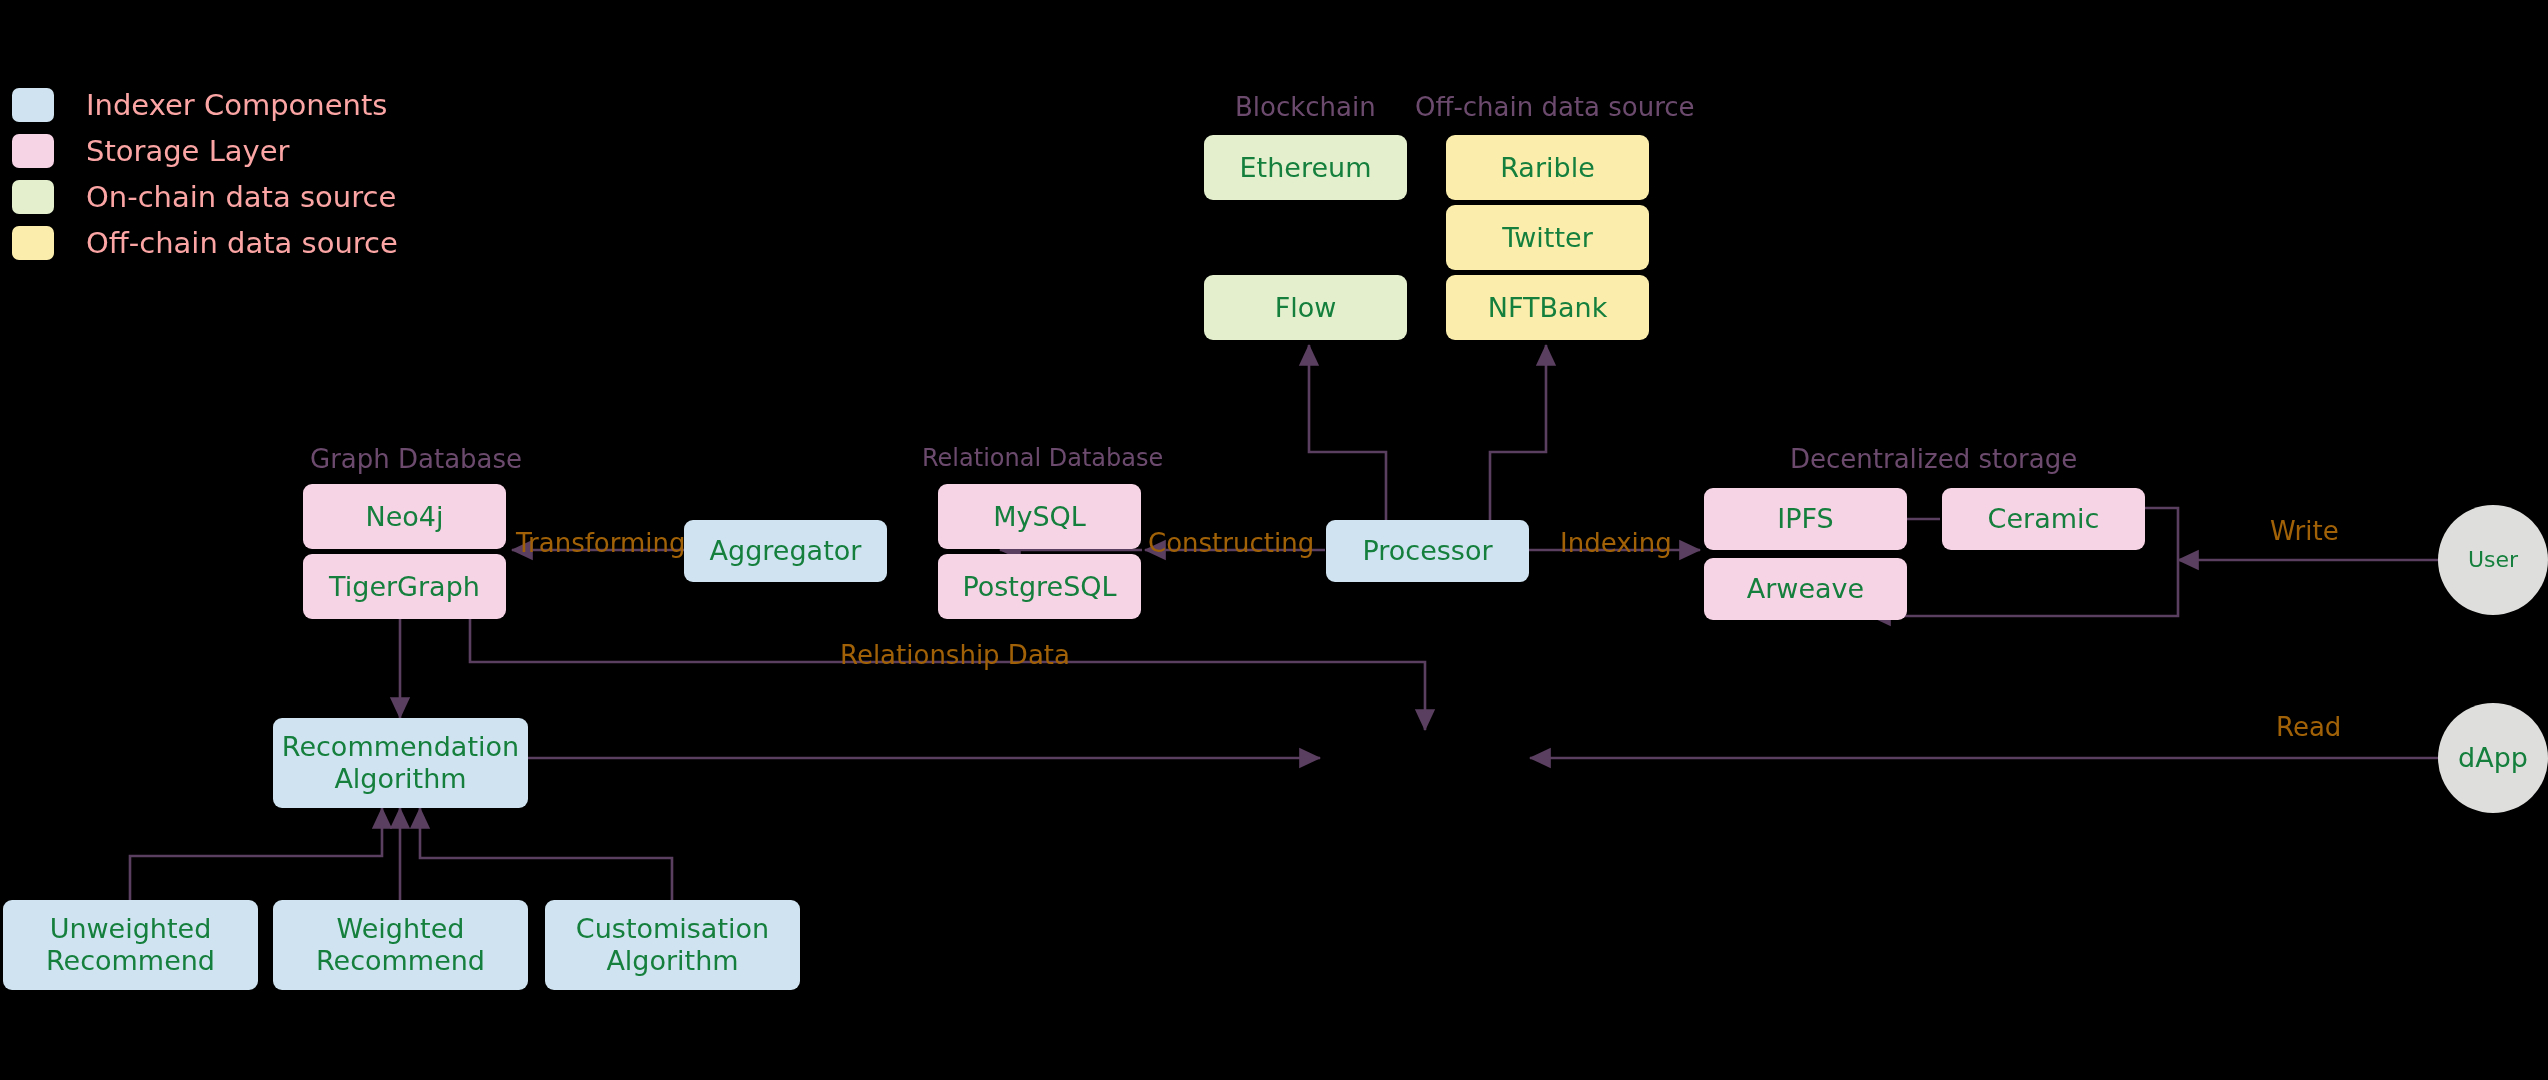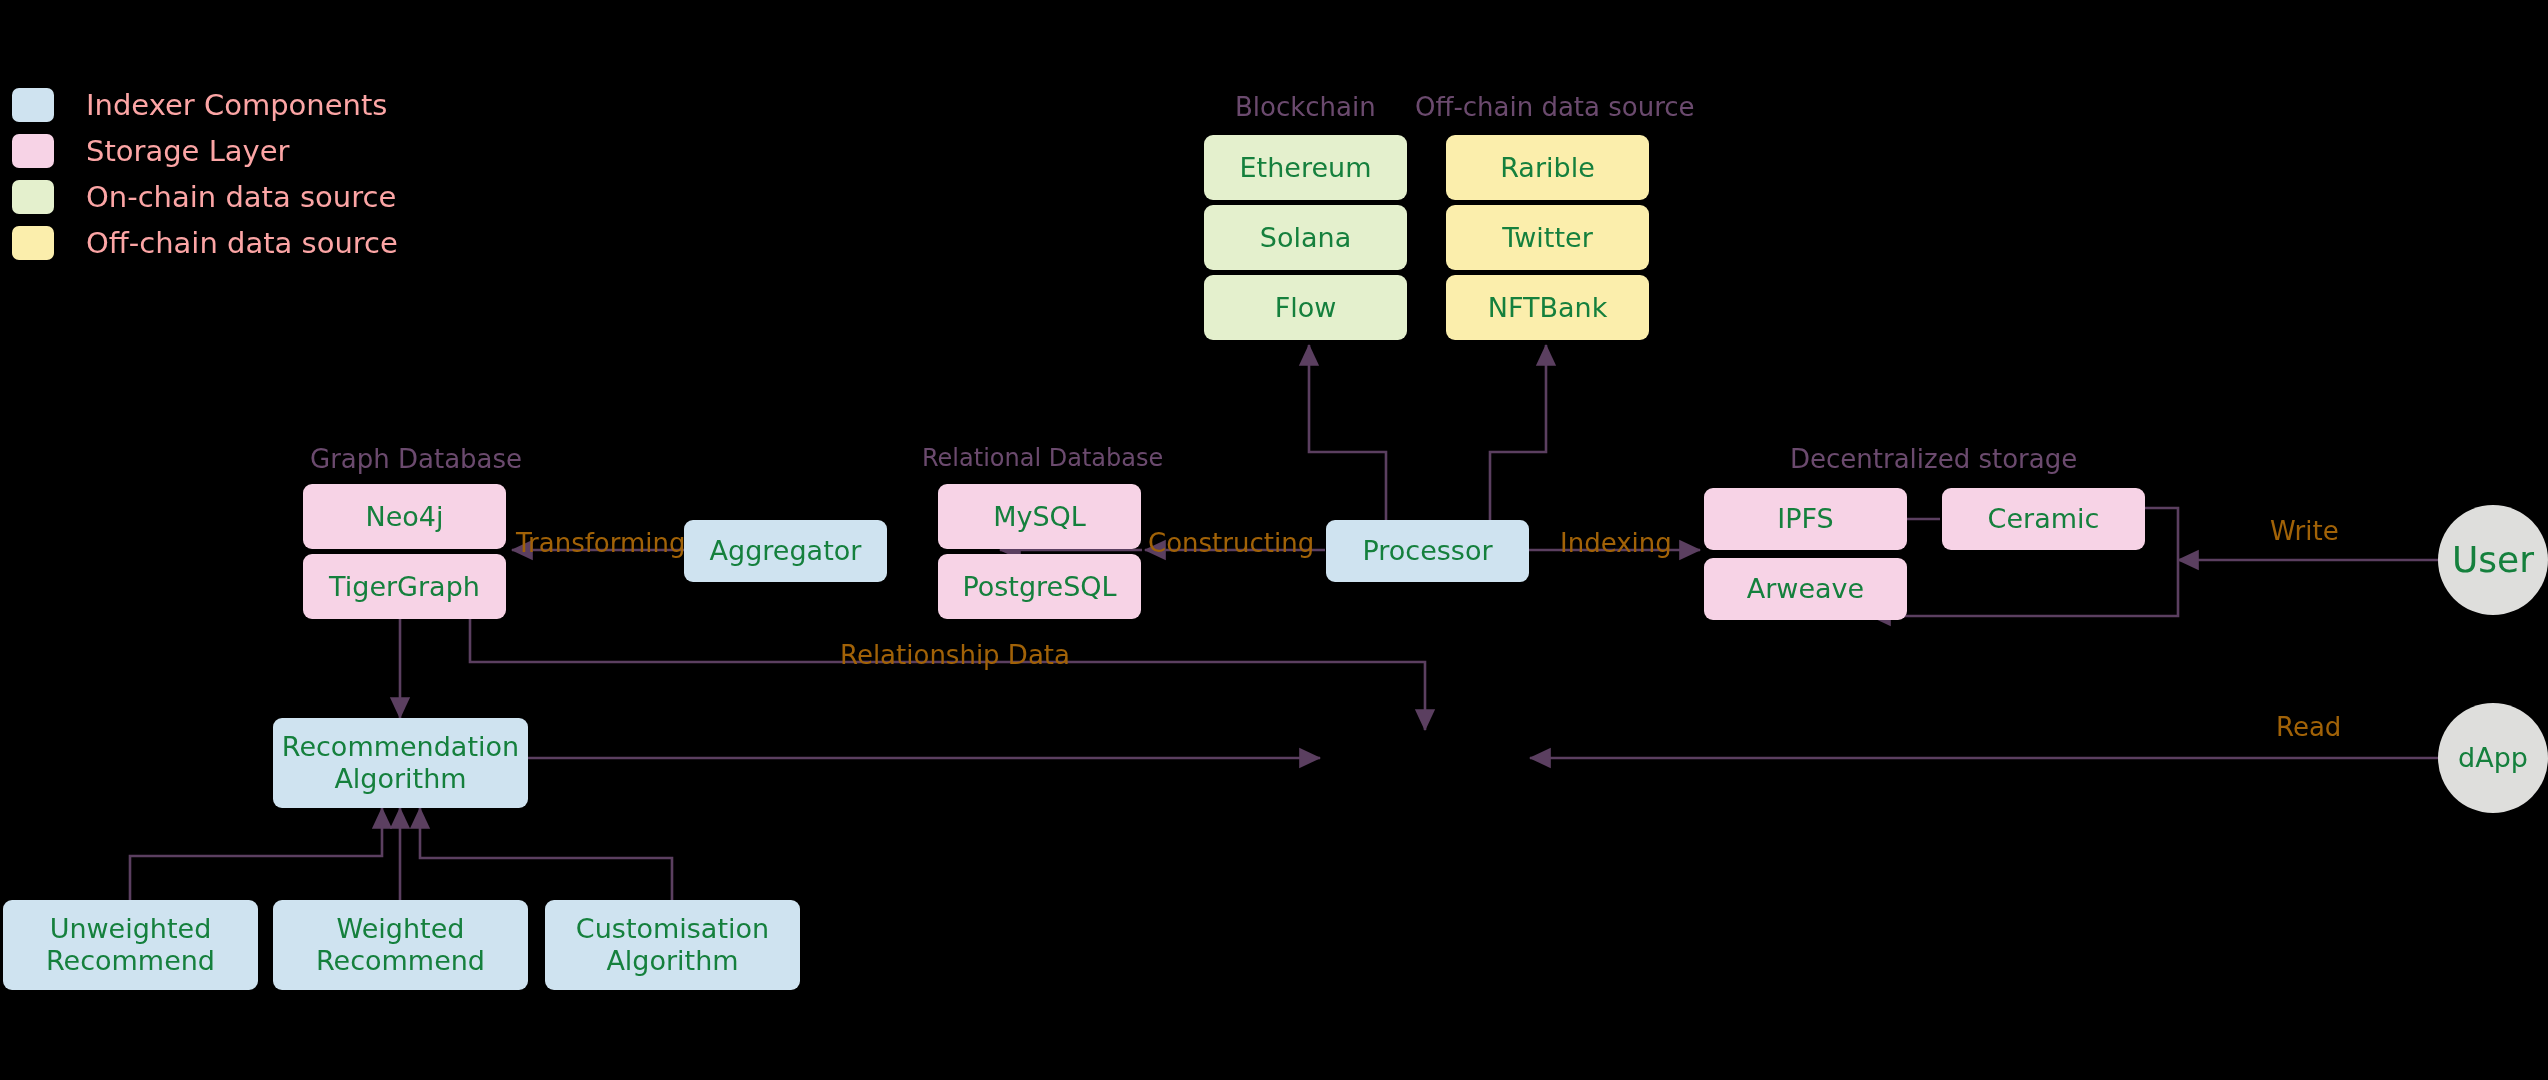--- a/index.html
+++ b/index.html
@@ -93,21 +93,20 @@
     </g>
   </svg>
 
   <div class="grp-title" style="left:1235px;top:92px;font-size:26px;">Blockchain</div>
   <div class="grp-title" style="left:1415px;top:92px;font-size:26px;">Off-chain data source</div>
   <div class="grp-title" style="left:310px;top:444px;font-size:26px;">Graph Database</div>
   <div class="grp-title" style="left:922px;top:444px;font-size:24px;">Relational Database</div>
   <div class="grp-title" style="left:1790px;top:444px;font-size:26px;">Decentralized storage</div>
 
   <div class="node green" style="left:1204px;top:135px;width:203px;height:65px;font-size:27px;">Ethereum</div>
-  <div class="node green" style="left:1204px;top:205px;width:203px;height:65px;font-size:27px;">Solana</div>
   <div class="node green" style="left:1204px;top:275px;width:203px;height:65px;font-size:27px;">Flow</div>
 
   <div class="node yellow" style="left:1446px;top:135px;width:203px;height:65px;font-size:27px;">Rarible</div>
   <div class="node yellow" style="left:1446px;top:205px;width:203px;height:65px;font-size:27px;">Twitter</div>
   <div class="node yellow" style="left:1446px;top:275px;width:203px;height:65px;font-size:27px;">NFTBank</div>
 
   <div class="node pink" style="left:303px;top:484px;width:203px;height:65px;font-size:27px;">Neo4j</div>
   <div class="node pink" style="left:303px;top:554px;width:203px;height:65px;font-size:27px;">TigerGraph</div>
 
   <div class="node pink" style="left:938px;top:484px;width:203px;height:65px;font-size:27px;">MySQL</div>
@@ -122,21 +121,21 @@
   <div class="node blue" style="left:273px;top:718px;width:255px;height:90px;font-size:27px;white-space:pre-line;">Recommendation
 Algorithm</div>
 
   <div class="node blue" style="left:3px;top:900px;width:255px;height:90px;font-size:27px;white-space:pre-line;">Unweighted
 Recommend</div>
   <div class="node blue" style="left:273px;top:900px;width:255px;height:90px;font-size:27px;white-space:pre-line;">Weighted
 Recommend</div>
   <div class="node blue" style="left:545px;top:900px;width:255px;height:90px;font-size:27px;white-space:pre-line;">Customisation
 Algorithm</div>
 
-  <div class="node grey-circle" style="left:2438px;top:505px;width:110px;height:110px;font-size:36px;">User</div>
+  <div class="node grey-circle" style="left:2438px;top:505px;width:110px;height:110px;font-size:22px;">User</div>
   <div class="node grey-circle" style="left:2438px;top:703px;width:110px;height:110px;font-size:27px;">dApp</div>
 
   <div class="edge-label" style="left:516px;top:528px;font-size:26px;">Transforming</div>
   <div class="edge-label" style="left:1148px;top:528px;font-size:26px;">Constructing</div>
   <div class="edge-label" style="left:1560px;top:528px;font-size:26px;">Indexing</div>
   <div class="edge-label" style="left:840px;top:640px;font-size:26px;">Relationship Data</div>
   <div class="edge-label" style="left:2276px;top:712px;font-size:26px;">Read</div>
   <div class="edge-label" style="left:2270px;top:516px;font-size:26px;">Write</div>
 
 </div>

